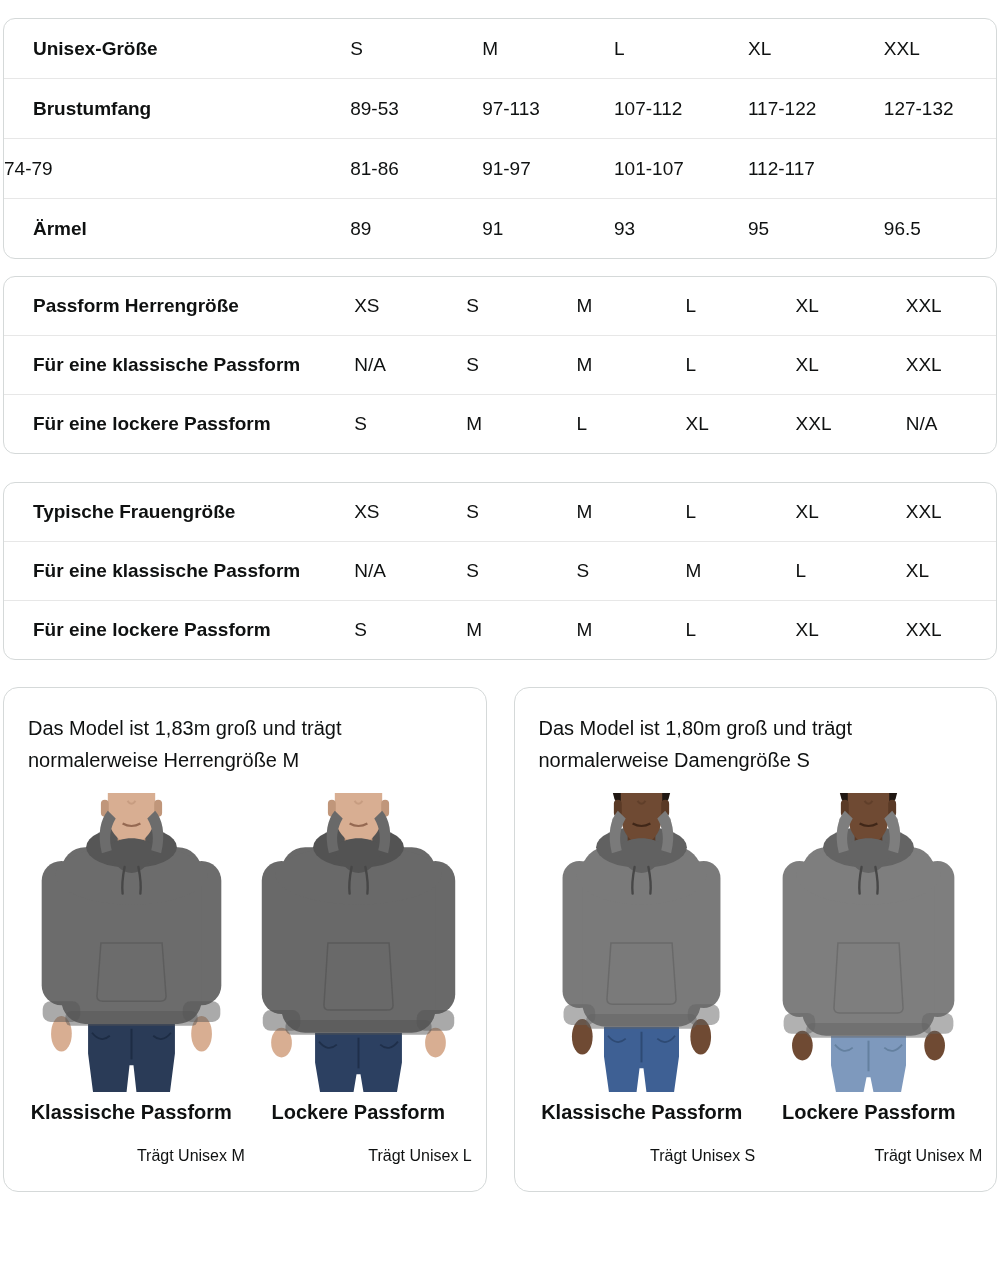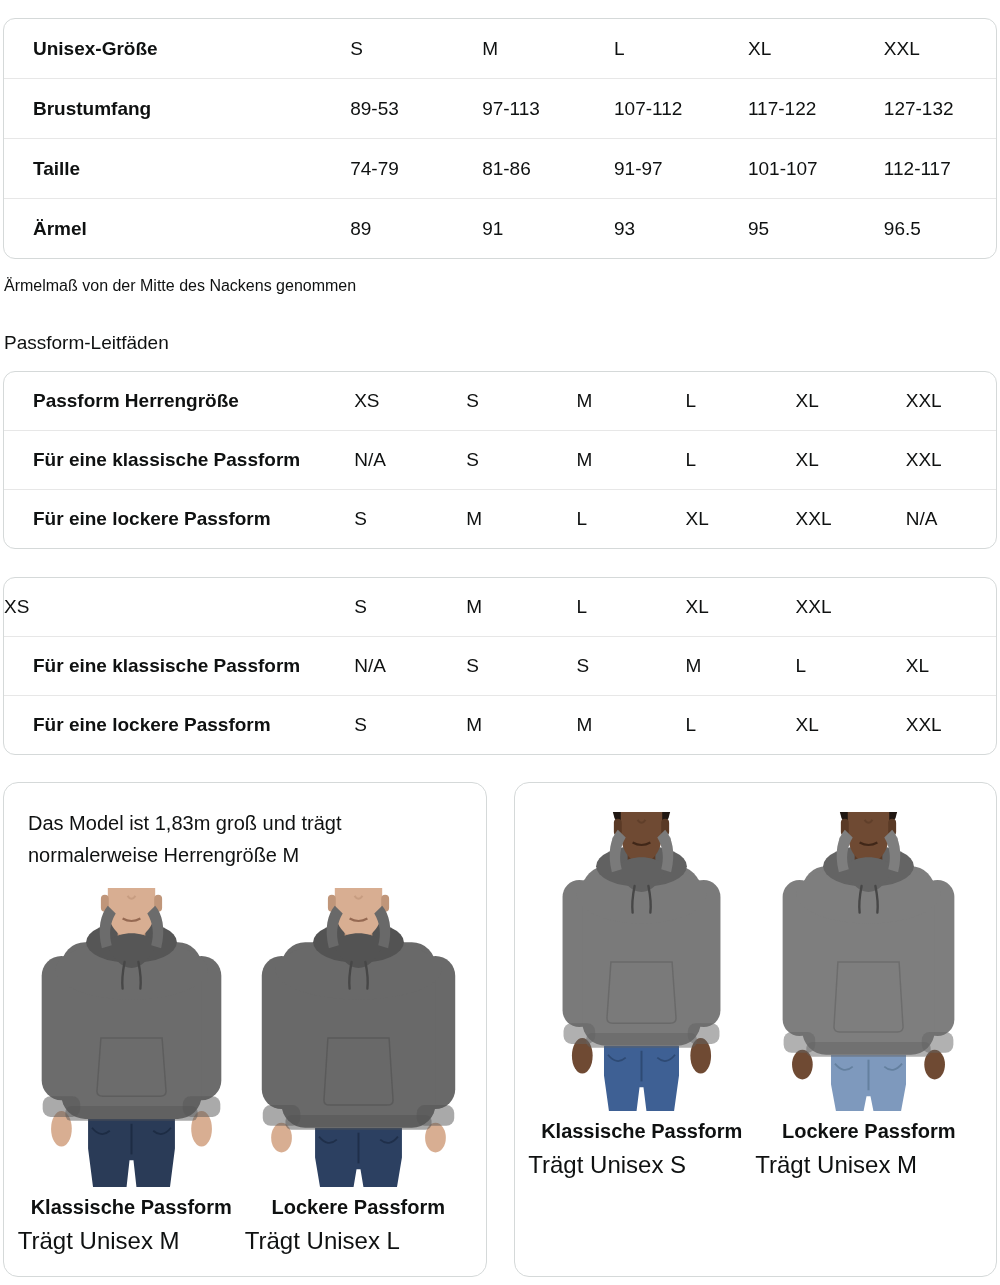--- a/index.html
+++ b/index.html
@@ -44,21 +44,21 @@
   }
   .card-desc{
     font-size:20px;line-height:32px;margin:0;
     padding:0 10px 12px 14px;
   }
   .figures{display:flex;justify-content:center;}
   .figure{width:227px;margin:0;}
   .photo{width:227px;height:304px;}
   .photo svg{width:100%;height:100%;display:block;}
   .fit-label{font-weight:700;font-size:20px;text-align:center;margin-top:9px;line-height:23px;}
-  .size-label{font-weight:400;font-size:24px;text-align:left;margin-top:10px;line-height:23px;}
+  .size-label{font-weight:400;font-size:16px;text-align:right;margin-top:20px;line-height:23px;}
 </style>
 </head>
 <body>
 
 <div class="page">
 
 
   <section class="tbl tbl1" id="table-unisex">
       <div class="row">
         <span class="label">Unisex-Größe</span>
@@ -70,40 +70,37 @@
       </div>
       <div class="row">
         <span class="label">Brustumfang</span>
         <span class="val">89-53</span>
         <span class="val">97-113</span>
         <span class="val">107-112</span>
         <span class="val">117-122</span>
         <span class="val">127-132</span>
       </div>
       <div class="row">
-        <span class="label">Taille</span>
         <span class="val">74-79</span>
         <span class="val">81-86</span>
         <span class="val">91-97</span>
         <span class="val">101-107</span>
         <span class="val">112-117</span>
       </div>
       <div class="row">
         <span class="label">Ärmel</span>
         <span class="val">89</span>
         <span class="val">91</span>
         <span class="val">93</span>
         <span class="val">95</span>
         <span class="val">96.5</span>
       </div>
     </section>
 
-  <p class="note">Ärmelmaß von der Mitte des Nackens genommen</p>
-
-  <h2 class="section-heading">Passform-Leitfäden</h2>
+
 
   <section class="tbl tbl2 first-guide" id="table-men">
       <div class="row">
         <span class="label">Passform Herrengröße</span>
         <span class="val">XS</span>
         <span class="val">S</span>
         <span class="val">M</span>
         <span class="val">L</span>
         <span class="val">XL</span>
         <span class="val">XXL</span>
@@ -123,20 +120,21 @@
         <span class="val">M</span>
         <span class="val">L</span>
         <span class="val">XL</span>
         <span class="val">XXL</span>
         <span class="val">N/A</span>
       </div>
     </section>
 
   <section class="tbl tbl2 spaced" id="table-women">
       <div class="row">
+        <span class="label">Typische Frauengröße</span>
         <span class="val">XS</span>
         <span class="val">S</span>
         <span class="val">M</span>
         <span class="val">L</span>
         <span class="val">XL</span>
         <span class="val">XXL</span>
       </div>
       <div class="row">
         <span class="label">Für eine klassische Passform</span>
         <span class="val">N/A</span>
@@ -231,20 +229,21 @@
             </div>
           <figcaption>
             <div class="fit-label">Lockere Passform</div>
             <div class="size-label">Trägt Unisex L</div>
           </figcaption>
         </figure>
       </div>
     </div>
 
     <div class="card">
+      <p class="card-desc">Das Model ist 1,80m groß und trägt normalerweise Damengröße S</p>
       <div class="figures">
         <figure class="figure">
           <div class="photo">
               <svg viewBox="0 0 230 308" xmlns="http://www.w3.org/2000/svg">
                 <rect x="0" y="0" width="230" height="308" fill="#ffffff"></rect>
                 <path d="M77,242 H153 V272 L148,308 H120 L117,284 H113 L110,308 H82 L77,272 Z" fill="#3e6094"></path>
                 <path d="M115,247 V278" stroke="#2e4a74" stroke-width="2" fill="none"></path>
                 <path d="M81,251 q9,11 18,3 M149,251 q-9,11 -18,3" stroke="#2e4a74" stroke-width="1.8" fill="none"></path>
                 <ellipse cx="55" cy="252" rx="10.5" ry="18" fill="#6f4a33"></ellipse>
                 <ellipse cx="175" cy="252" rx="10.5" ry="18" fill="#6f4a33"></ellipse>

